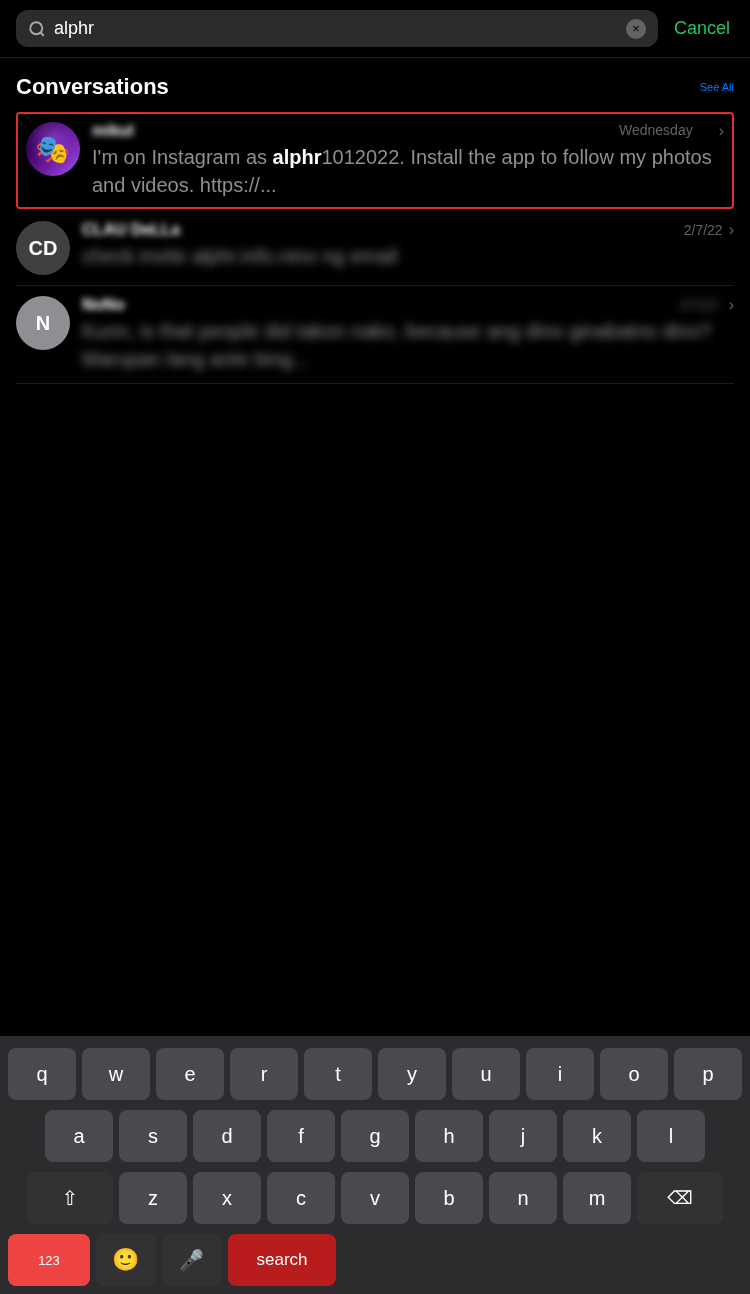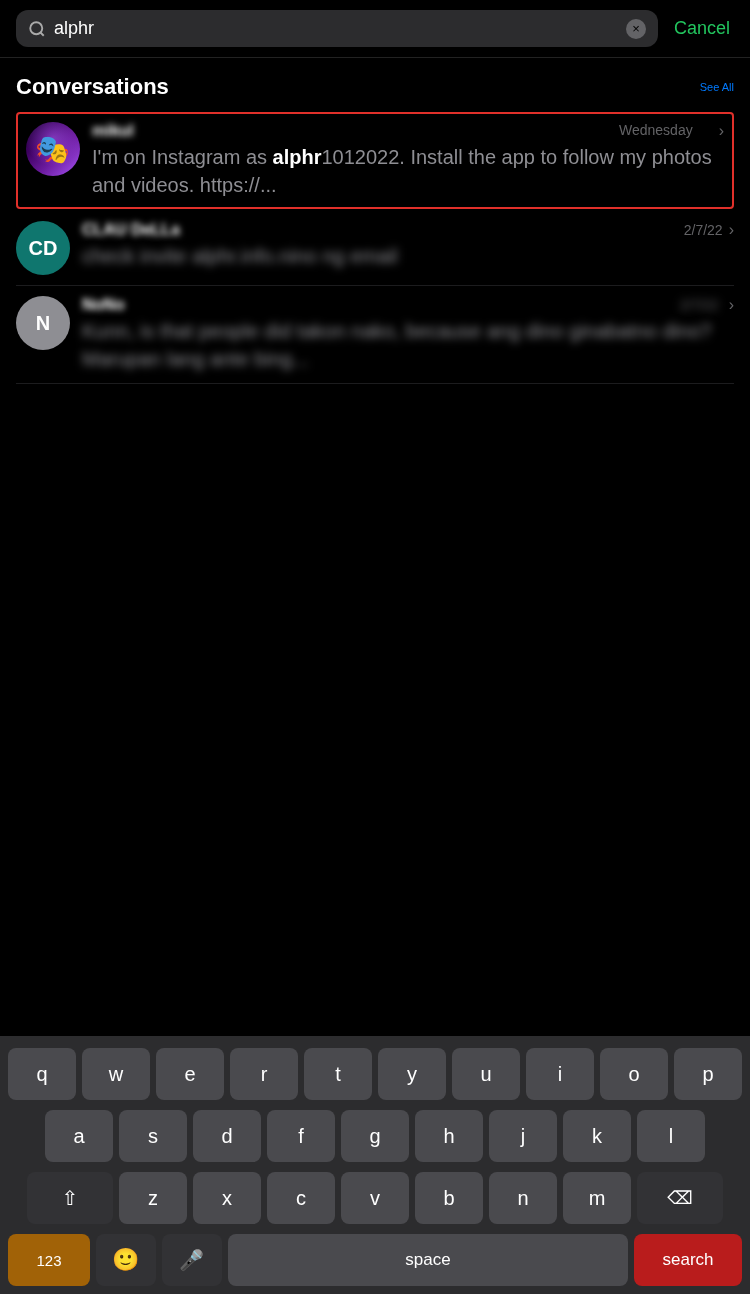--- a/index.html
+++ b/index.html
@@ -139,21 +139,21 @@
     }
     .avatar-anime::after {
       content: '🎭';
       position: absolute;
       font-size: 28px;
       top: 50%;
       left: 50%;
       transform: translate(-50%, -50%);
     }
     .avatar-cd {
-      background: #0f766e;
+      background: #404040;
     }
     .avatar-n {
       background: #8e8e93;
     }
 
     .convo-content {
       flex: 1;
       min-width: 0;
     }
     .convo-top {
@@ -239,25 +239,25 @@
     .key.backspace {
       max-width: 86px;
       flex: 1.5;
     }
     .bottom-row {
       display: flex;
       gap: 6px;
       align-items: center;
     }
     .key-123 {
-      background: #a16207;
-      color: #fff;
-      border: none;
-      border-radius: 8px;
-      font-size: 15px;
+      background: #ef4444;
+      color: #fff;
+      border: none;
+      border-radius: 8px;
+      font-size: 13px;
       cursor: pointer;
       height: 52px;
       width: 82px;
       flex-shrink: 0;
       display: flex;
       align-items: center;
       justify-content: center;
     }
     .key-emoji {
       background: #323235;
@@ -426,16 +426,15 @@
     <button class="key">b</button>
     <button class="key">n</button>
     <button class="key">m</button>
     <button class="key dark backspace" style="font-size:18px;">⌫</button>
   </div>
 
   <div class="bottom-row">
     <button class="key-123">123</button>
     <button class="key-emoji">🙂</button>
     <button class="key-mic">🎤</button>
-    <button class="key-space">space</button>
     <button class="key-search">search</button>
   </div>
 </div>
 
 </body></html>

